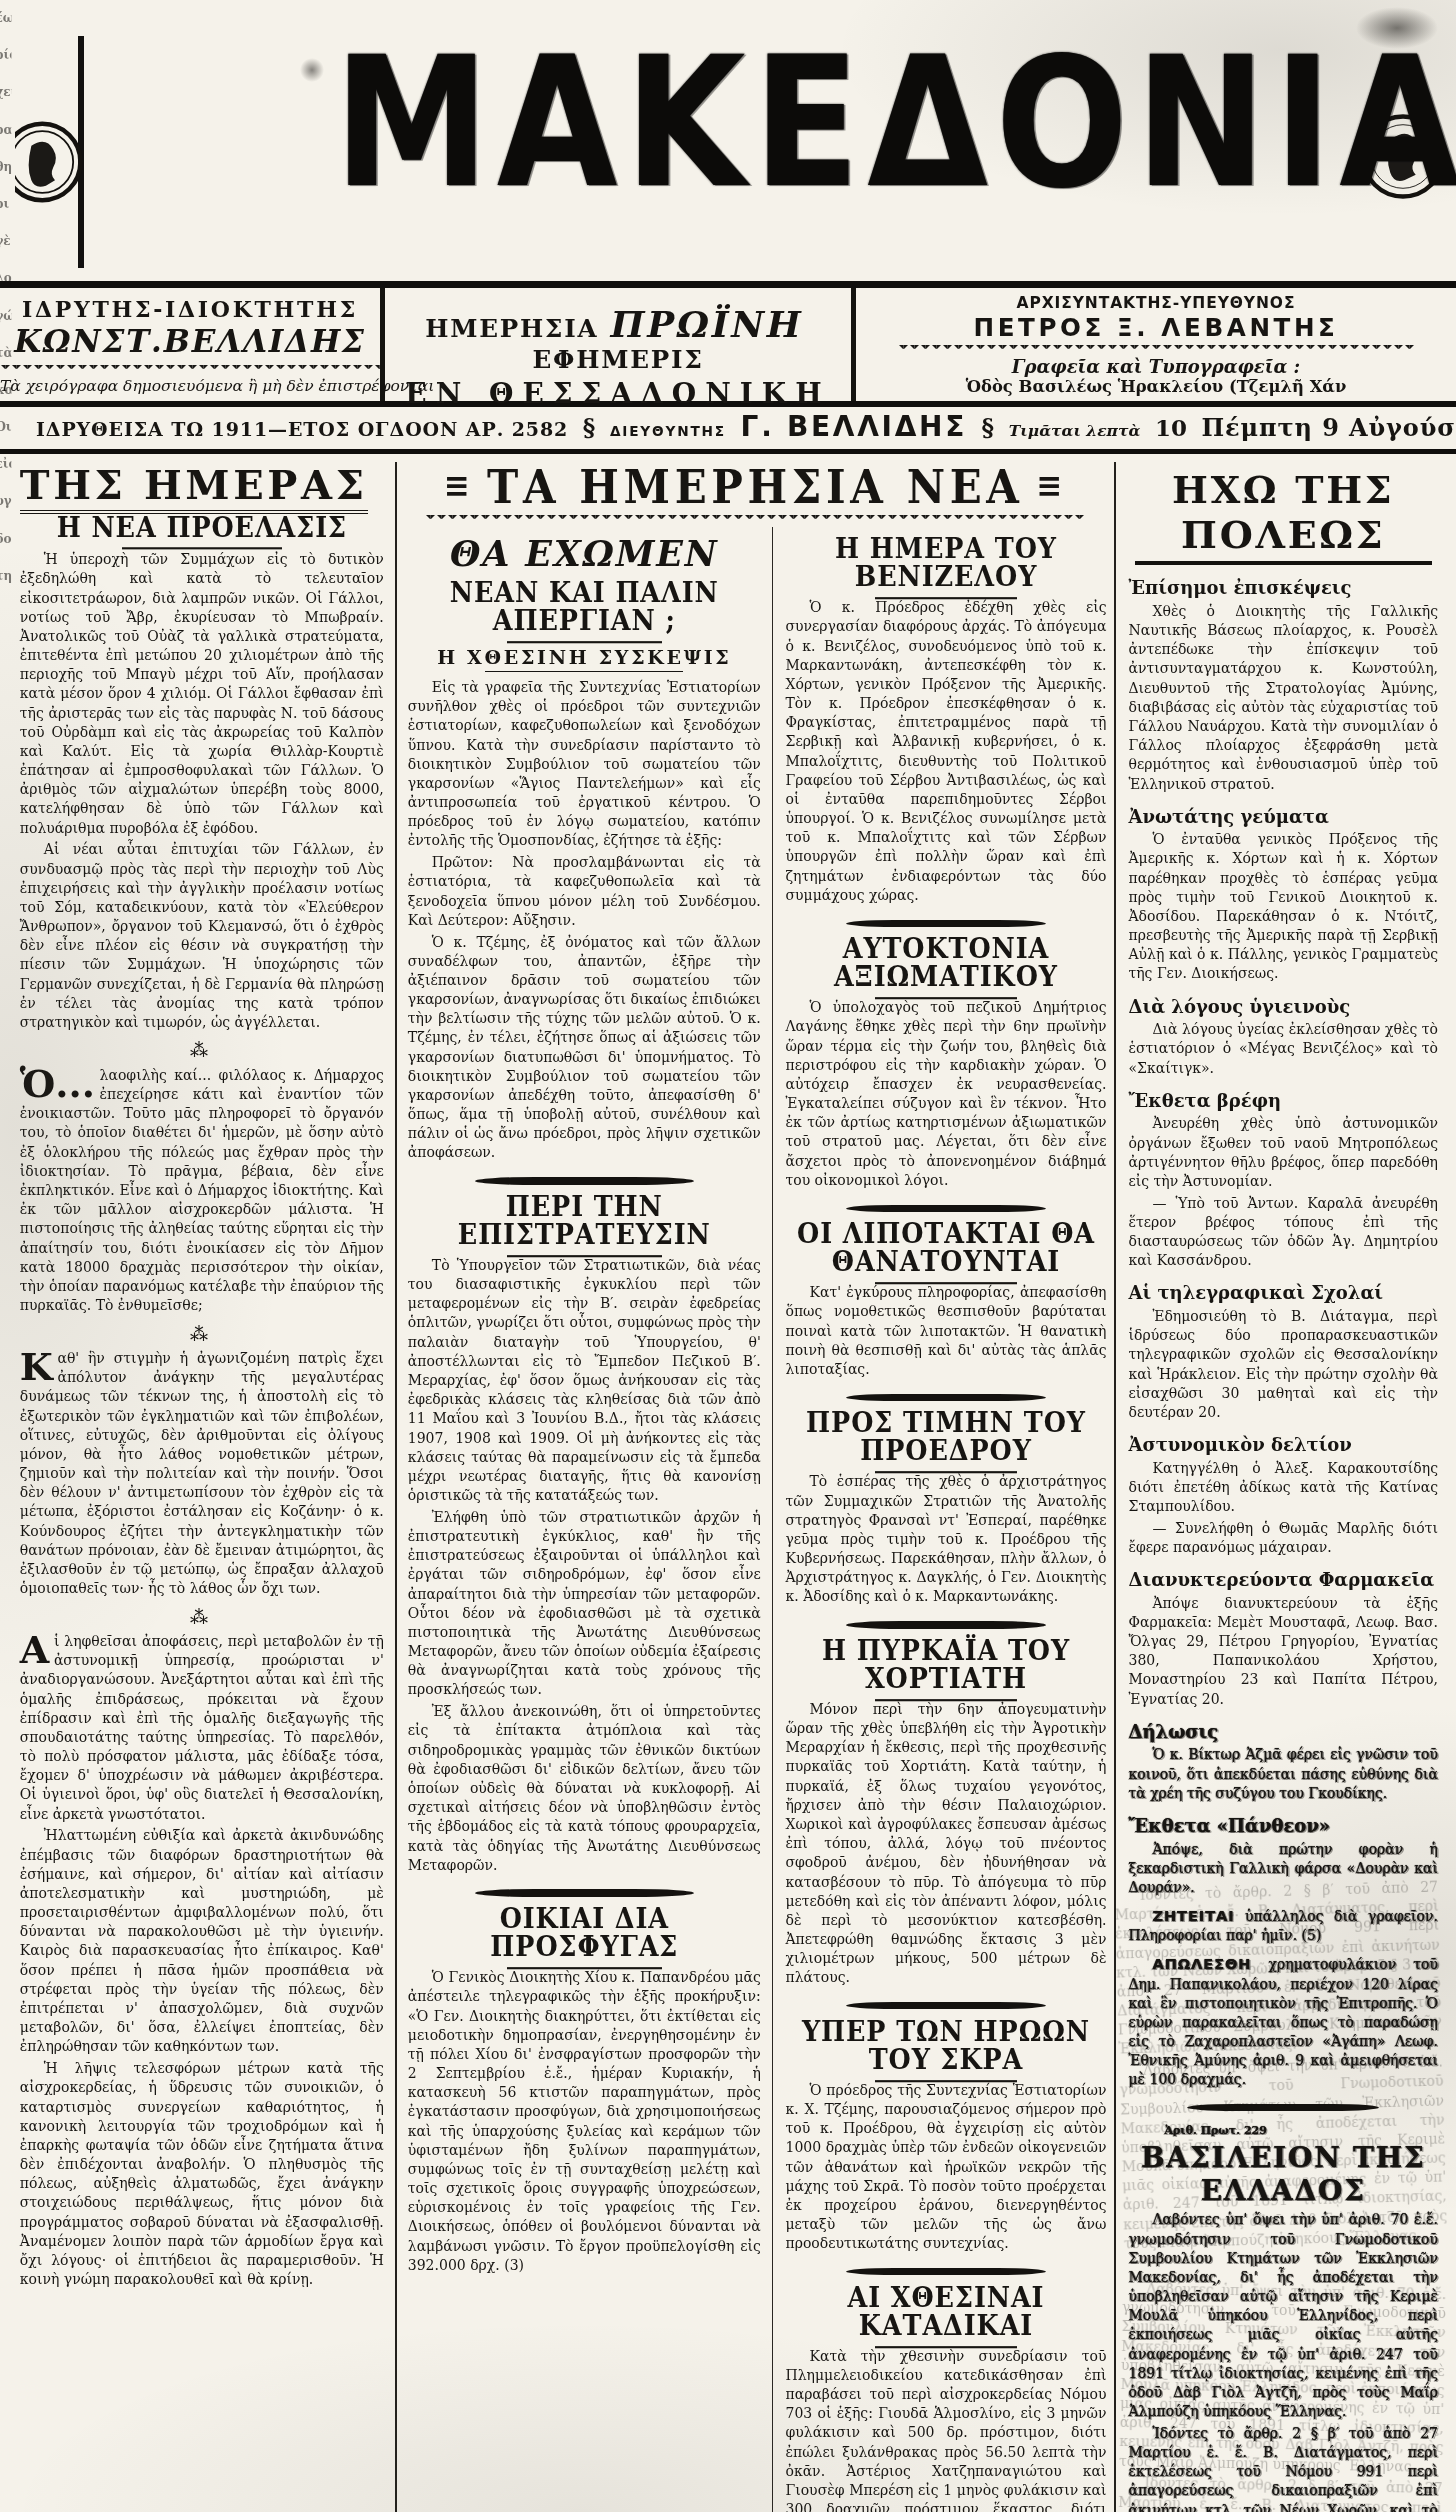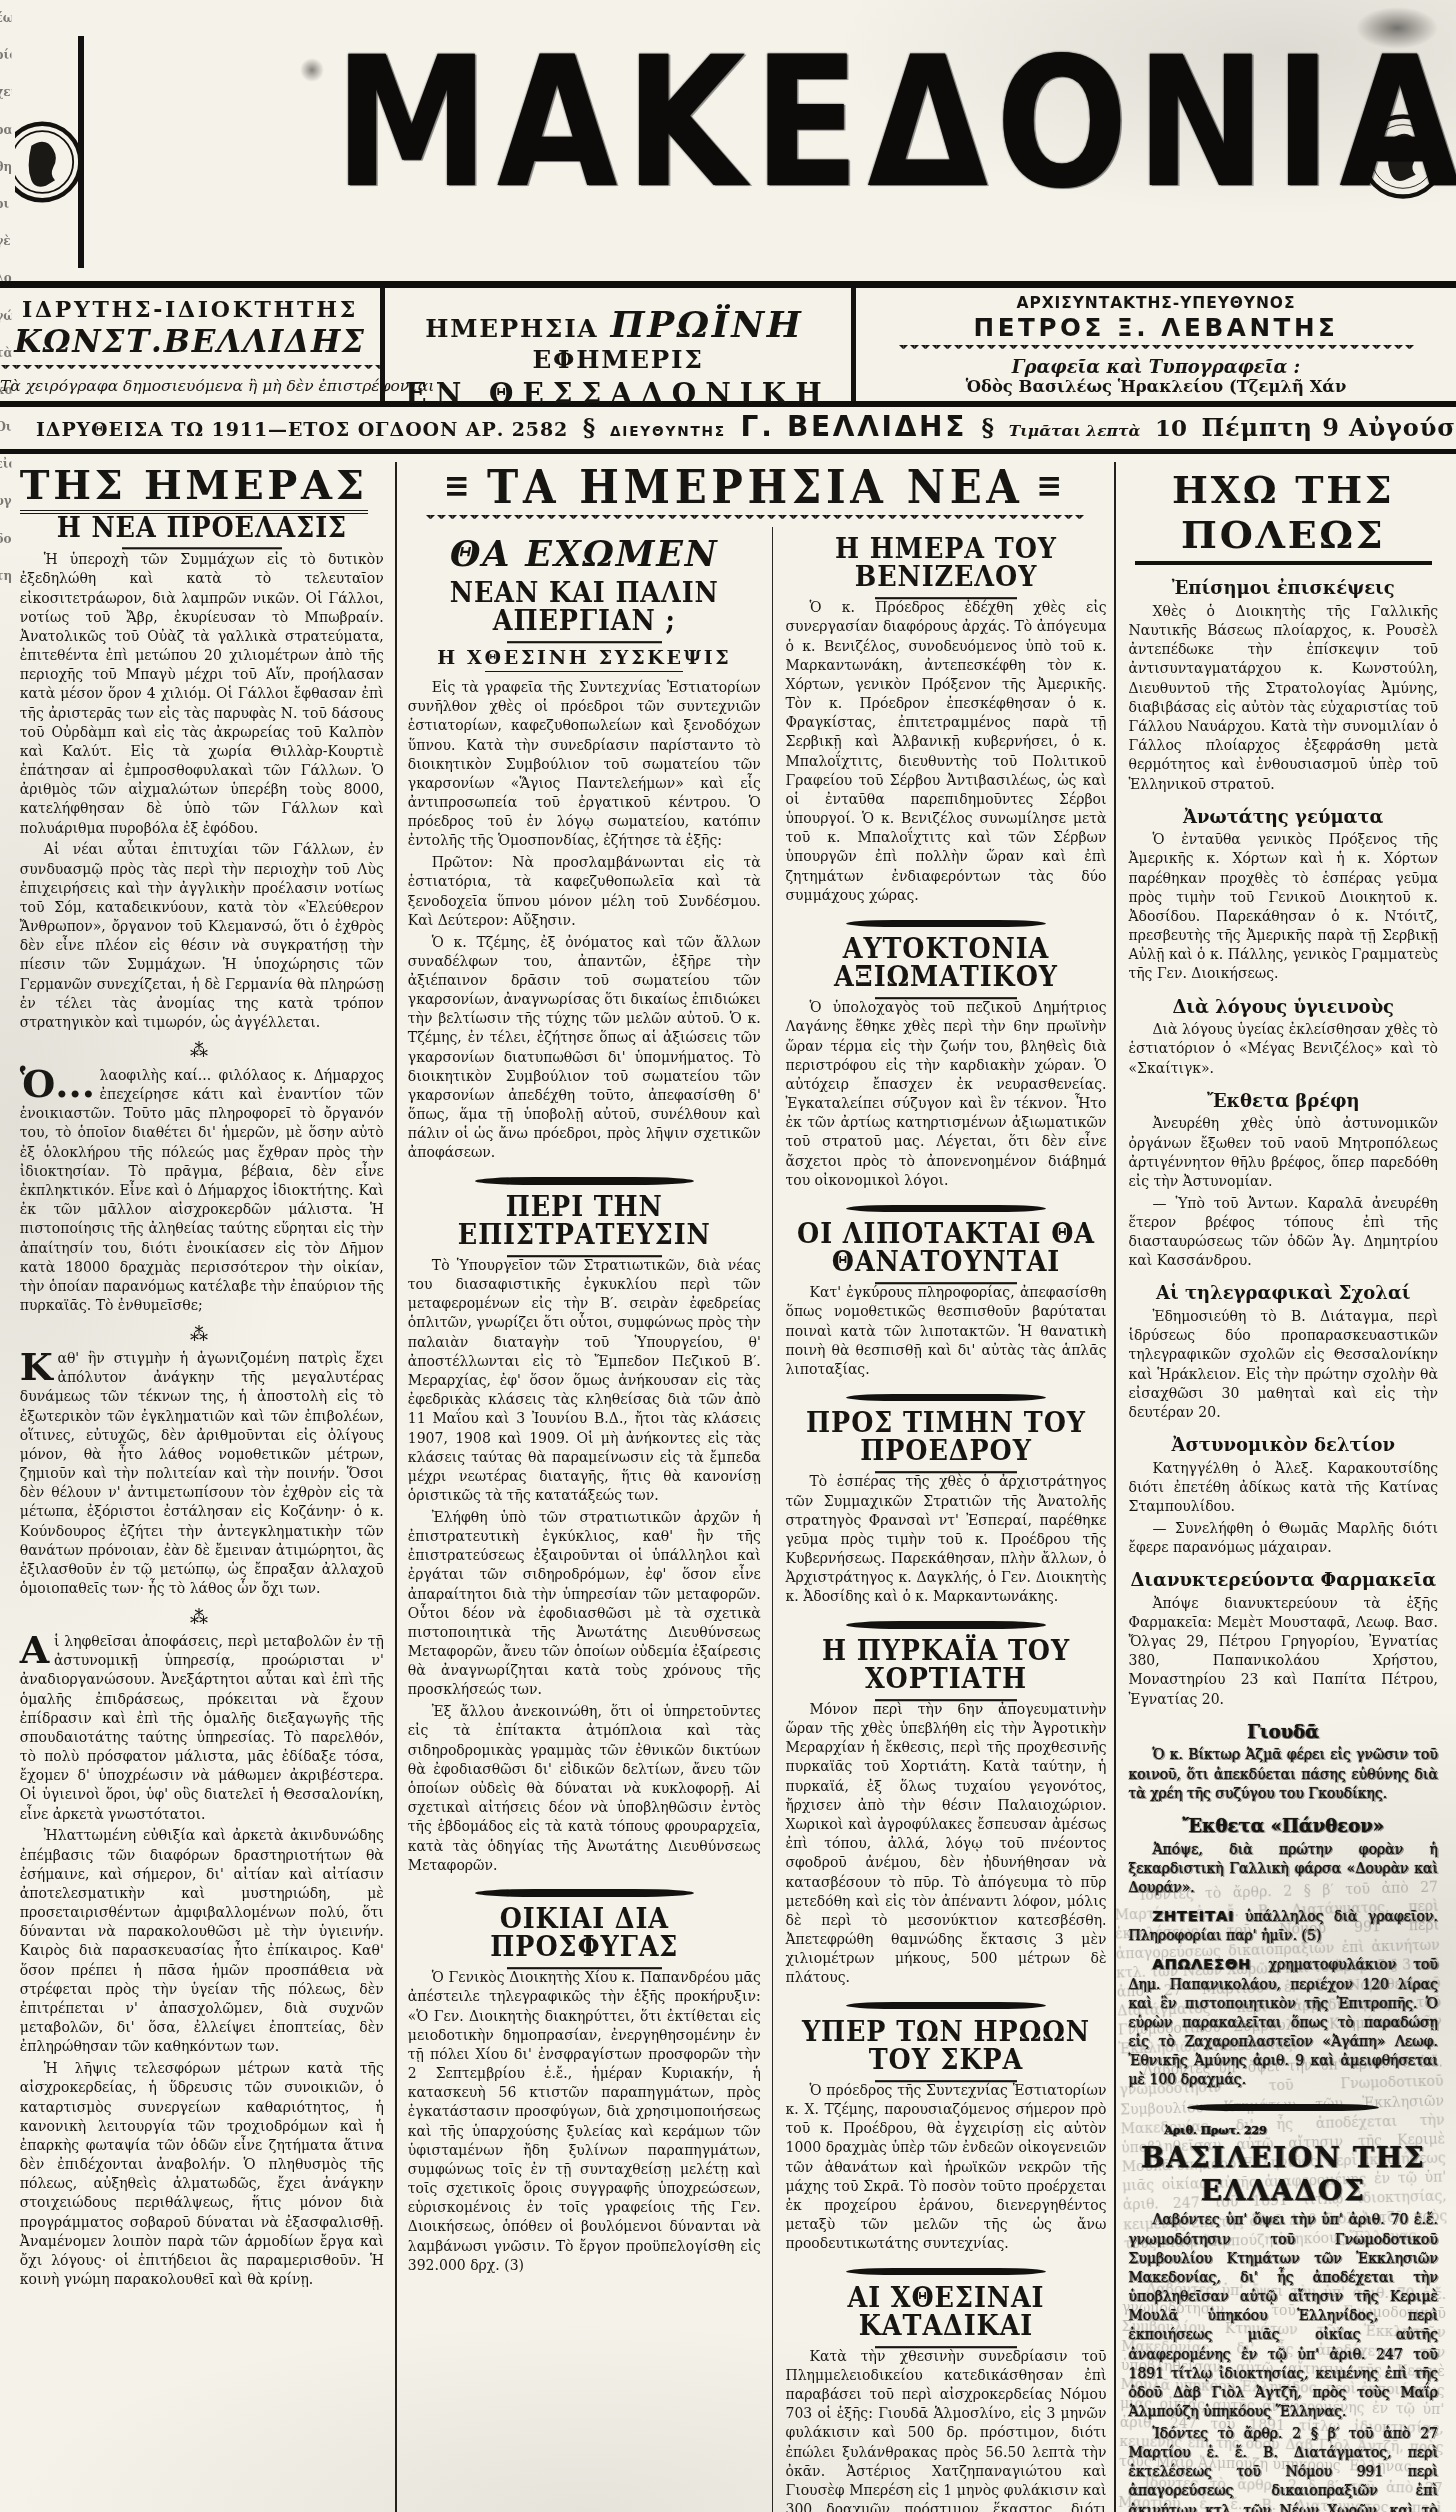--- a/index.html
+++ b/index.html
@@ -82,21 +82,21 @@
   .kicker{font-weight:bold;font-style:italic;text-align:center;font-size:35px;line-height:1;margin:9px 0 1.8px;letter-spacing:1.8px;}
   .subhl{font-weight:bold;text-align:center;font-size:19px;letter-spacing:2.7px;margin:7.3px 0 5.5px;}
   .subhl::after{content:"";display:block;width:56%;margin:3.6px auto 0;border-top:1.8px solid #171512;}
   
   .orn{width:62%;height:7.3px;background:#14120f;border-radius:50%/100%;margin:14.6px auto 7.3px;}
   .aster{text-align:center;font-size:18px;letter-spacing:5.5px;margin:7.3px 0 5.5px;}
   
   .bp{text-align:justify;text-indent:24px;font-size:14px;line-height:1.37;margin:0 0 2.7px;}
   .dc{text-indent:0;}
   .dc::first-letter{font-size:38px;font-weight:bold;float:left;line-height:.8;padding:2.7px 4.6px 0 0;}
-  .ssh{text-align:center;font-weight:bold;font-size:18px;margin:12px 0 3.6px;}
+  .ssh{text-align:left;font-weight:bold;font-size:18px;margin:12px 0 3.6px;}
   .lead{font-weight:bold;font-family:"DejaVu Sans",sans-serif;font-size:14.6px;letter-spacing:0.9px;}
   .cl{margin-top:9px;}
   .proto{font-size:11px;font-weight:bold;margin-top:12.7px;text-indent:36px;}
   .official-title{text-align:center;font-weight:bold;font-size:28px;letter-spacing:1.8px;margin:3.6px 0 3.6px;}
   .smudge{text-shadow:0 0 0.9px rgba(20,18,15,.95),1.4px 0.5px 0 rgba(20,18,15,.4),-0.9px 0.5px 0 rgba(20,18,15,.3);}
   .ghost{position:absolute;left:3.6px;right:3.6px;opacity:.26;pointer-events:none;
          transform:rotate(-1.6deg);filter:blur(0.3px);}
   .stain{position:absolute;pointer-events:none;border-radius:50%;}
 </style>
 </head>
@@ -268,21 +268,21 @@
       <div class="ssh">Αἱ τηλεγραφικαὶ Σχολαί</div>
       <p class="bp">Ἐδημοσιεύθη τὸ Β. Διάταγμα, περὶ ἱδρύσεως δύο προπαρασκευαστικῶν τηλεγραφικῶν σχολῶν εἰς Θεσσαλονίκην καὶ Ἡράκλειον. Εἰς τὴν πρώτην σχολὴν θὰ εἰσαχθῶσι 30 μαθηταὶ καὶ εἰς τὴν δευτέραν 20.</p>
 
       <div class="ssh">Ἀστυνομικὸν δελτίον</div>
       <p class="bp">Κατηγγέλθη ὁ Ἀλεξ. Καρακουτσίδης διότι ἐπετέθη ἀδίκως κατὰ τῆς Κατίνας Σταμπουλίδου.</p>
       <p class="bp">— Συνελήφθη ὁ Θωμᾶς Μαρλῆς διότι ἔφερε παρανόμως μάχαιραν.</p>
 
       <div class="ssh">Διανυκτερεύοντα Φαρμακεῖα</div>
       <p class="bp">Ἀπόψε διανυκτερεύουν τὰ ἑξῆς Φαρμακεῖα: Μεμὲτ Μουσταφᾶ, Λεωφ. Βασ. Ὄλγας 29, Πέτρου Γρηγορίου, Ἐγνατίας 380, Παπανικολάου Χρήστου, Μοναστηρίου 23 καὶ Παπίτα Πέτρου, Ἐγνατίας 20.</p>
 
-      <div class="ssh smudge">Γιουδᾶ</div>
+      <div class="ssh smudge">Δήλωσις</div>
       <p class="bp smudge">Ὁ κ. Βίκτωρ Ἀζμᾶ φέρει εἰς γνῶσιν τοῦ κοινοῦ, ὅτι ἀπεκδύεται πάσης εὐθύνης διὰ τὰ χρέη τῆς συζύγου του Γκουδίκης.</p>
 
       <div class="ssh smudge">Ἔκθετα «Πάνθεον»</div>
       <p class="bp smudge">Ἀπόψε, διὰ πρώτην φορὰν ἡ ξεκαρδιστικὴ Γαλλικὴ φάρσα «Δουρὰν καὶ Δουράν».</p>
 
       <p class="bp cl smudge">
         <span class="lead">ΖΗΤΕΙΤΑΙ</span>
         <span>ὑπάλληλος διὰ γραφεῖον. Πληροφορίαι παρ' ἡμῖν. (5)</span>
       </p>
       <p class="bp cl smudge">

